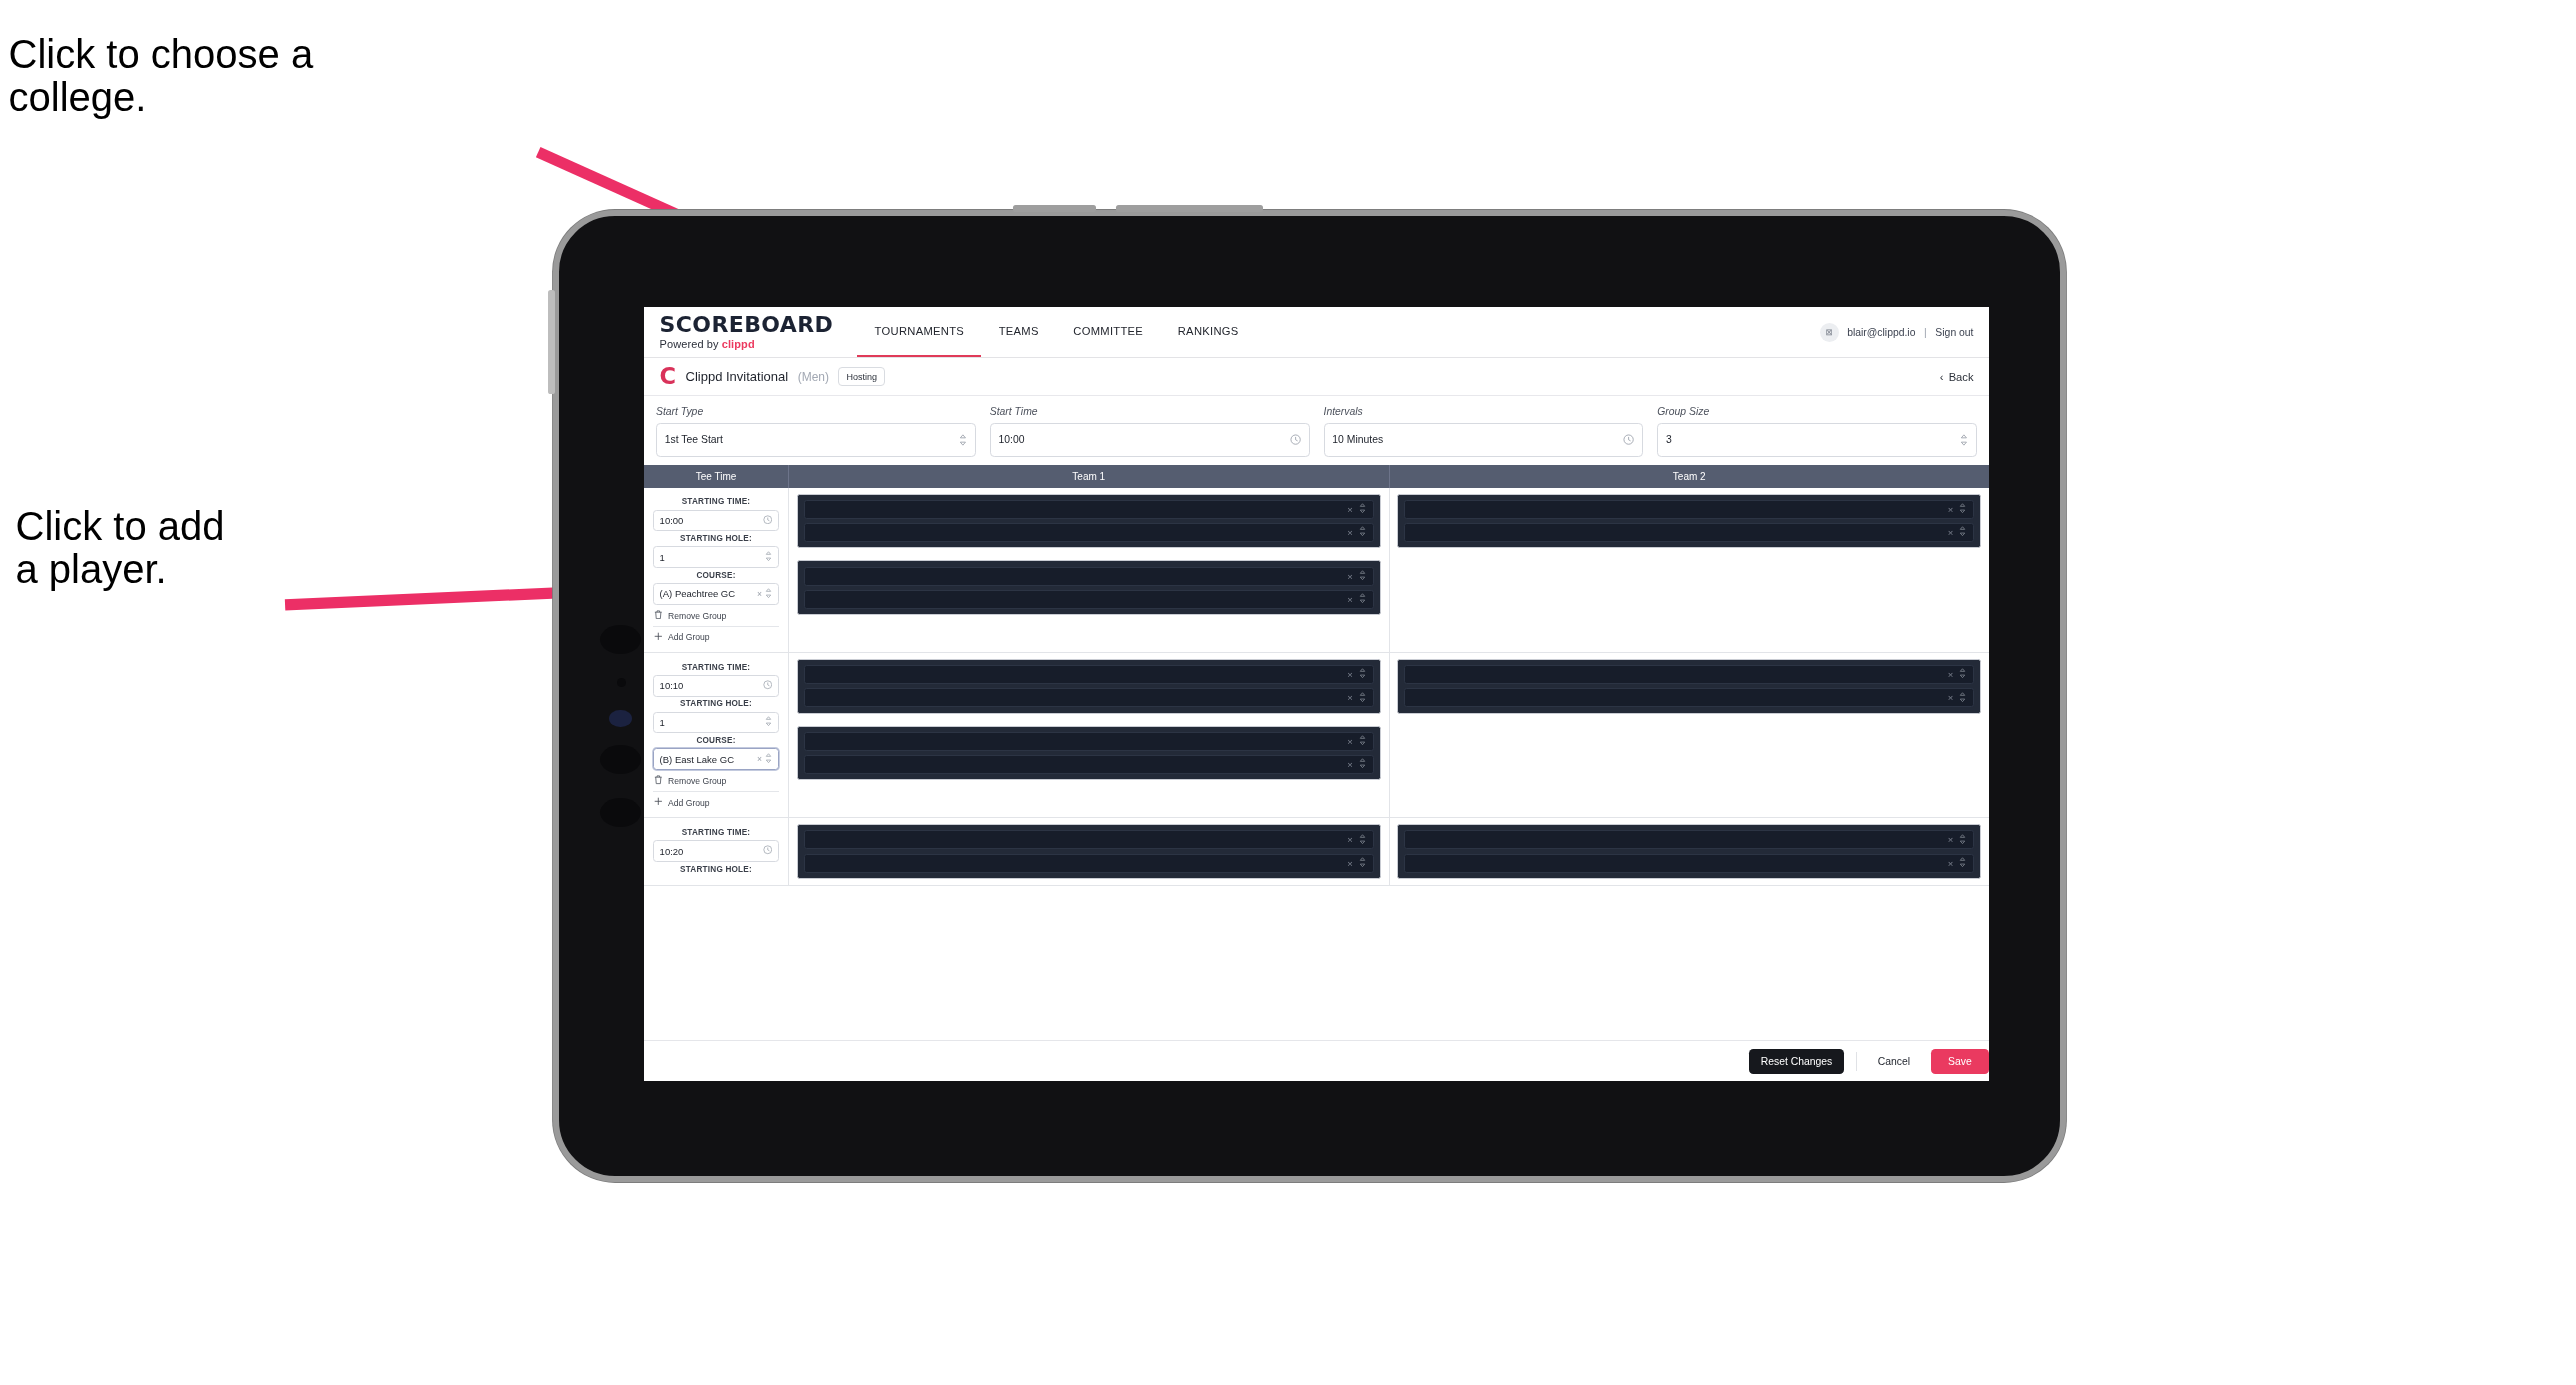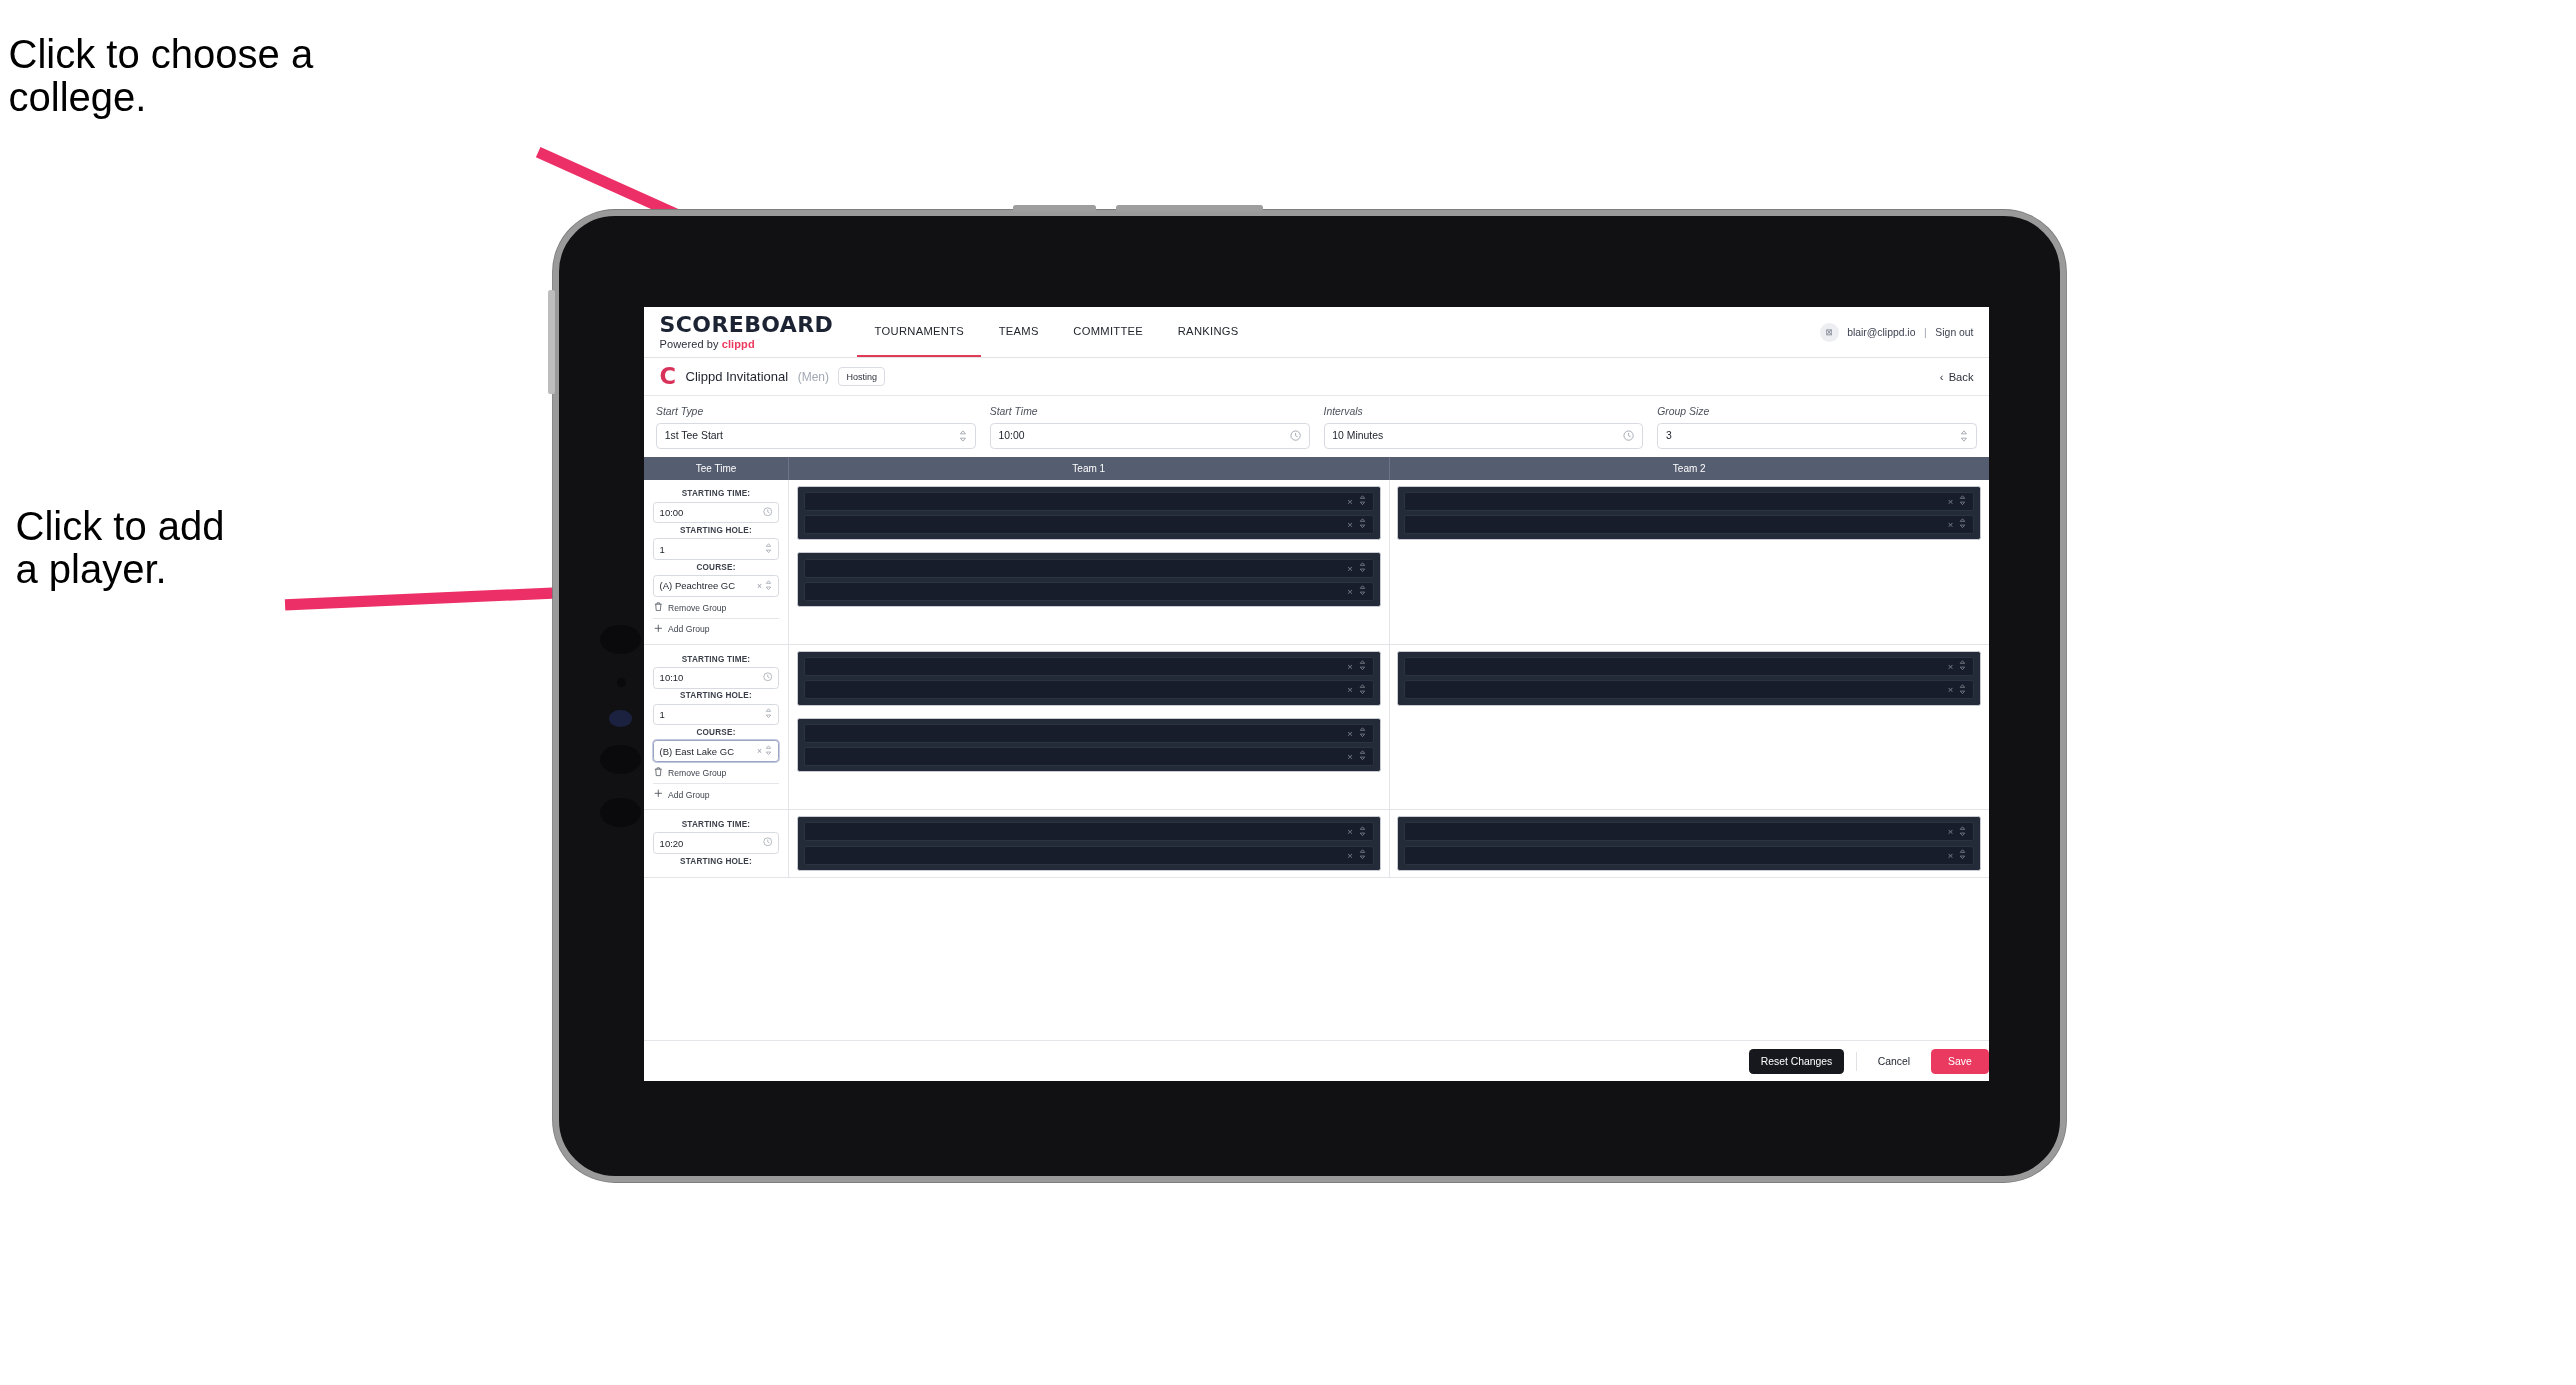--- a/index.html
+++ b/index.html
@@ -121,21 +121,21 @@
 
   
   .controls {
     display: flex; gap: 14px;
     padding: 10.4px 12px 8.6px 12px;
     flex: 0 0 auto;
   }
   .ctrl { flex: 1 1 0; min-width: 0; }
   .ctrl-label { font-size: 10.4px; color: #4b505b; margin-bottom: 5.2px; font-style: italic; }
   .ctrl-input {
-    height: 26px; border: 0.9px solid #d7dae0; border-radius: 4.3px;
+    height: 34px; border: 0.9px solid #d7dae0; border-radius: 4.3px;
     background: #fff; display: flex; align-items: center;
     padding: 0 7.8px; font-size: 10.4px; color: #1c2029;
   }
   .ctrl-input .val { flex: 1 1 auto; }
   .ic { color: #9aa0aa; display: flex; align-items: center; }
 
   
   .tbl { flex: 1 1 auto; display: flex; flex-direction: column; min-height: 0; }
   .thead {
     display: flex; height: 22.5px; flex: 0 0 22.5px;

